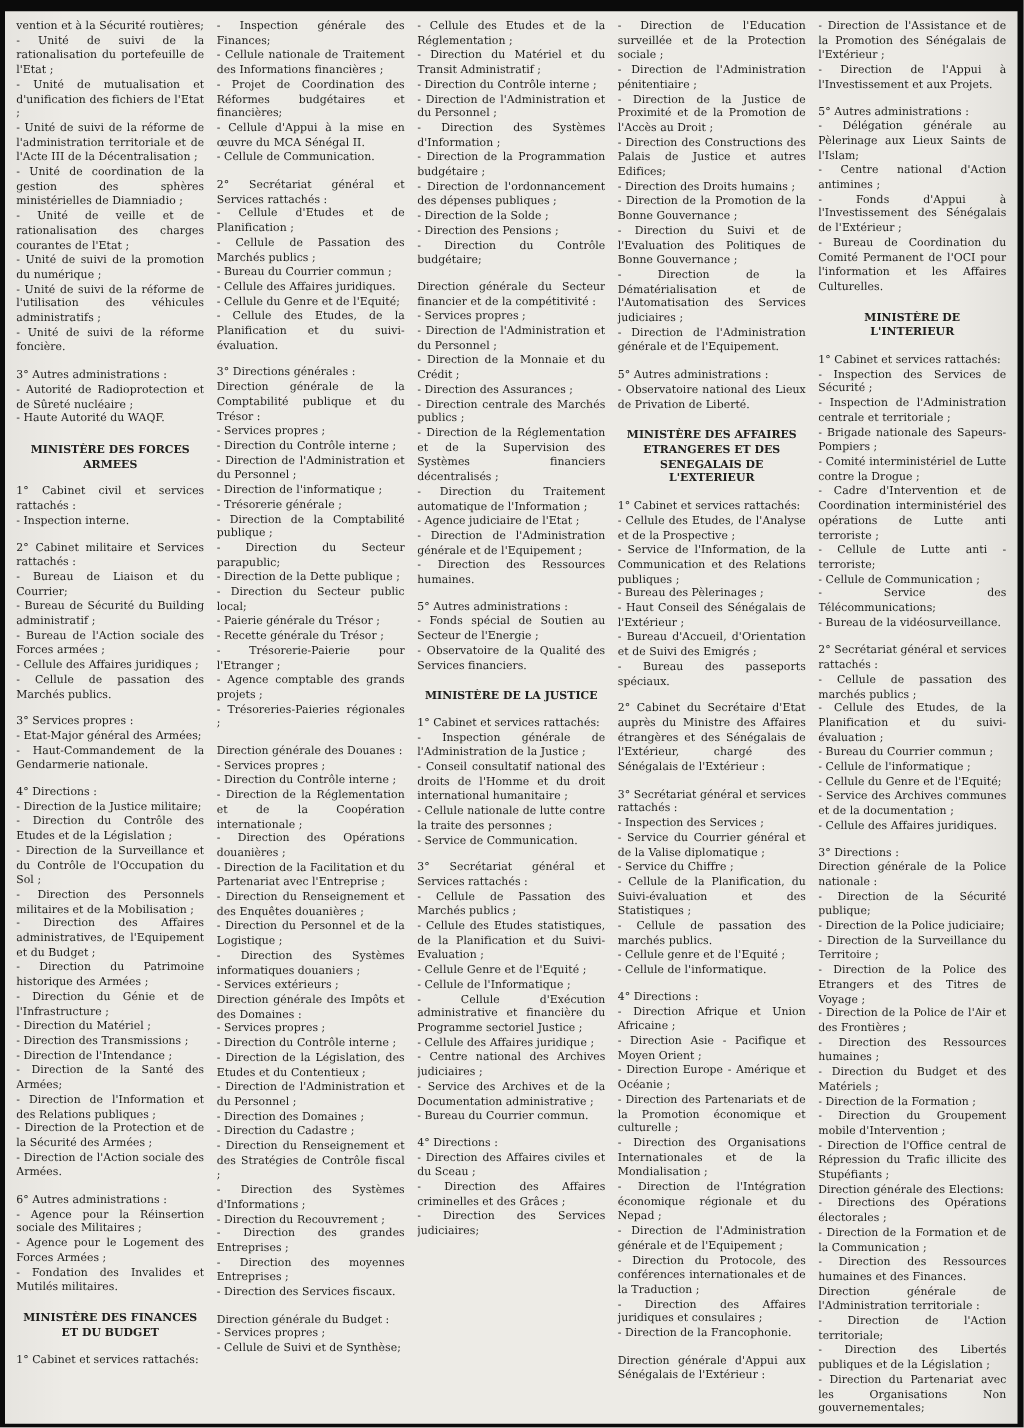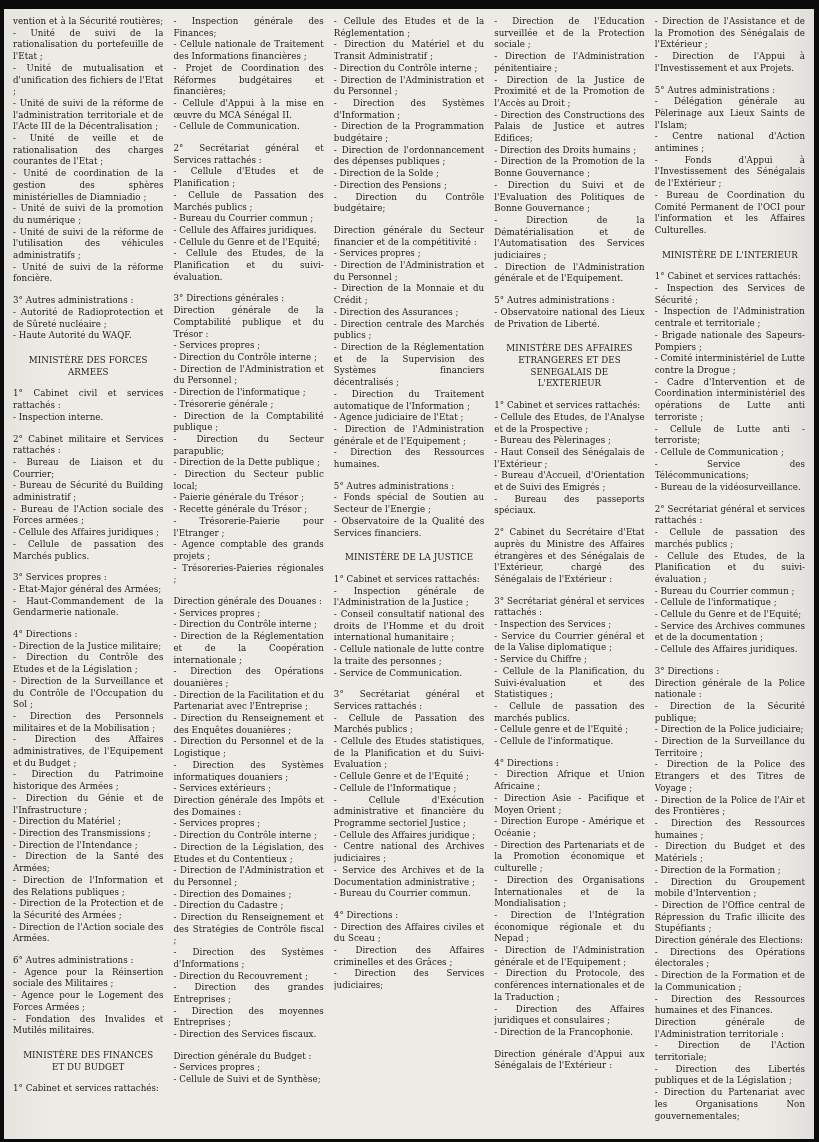--- a/index.html
+++ b/index.html
@@ -28,36 +28,36 @@
     overflow:hidden;
     font-family:"DejaVu Serif","Liberation Serif",serif;
     font-size:8.7px;
     line-height:11.7px;
     color:#20201e;
     text-align:justify;
     letter-spacing:0.05px;
   }
   .blk{margin:0;}
   .blk.head{font-weight:normal;margin-top:10px;}
-  .blk.ministry{font-weight:normal;text-align:center;margin-top:13px;margin-bottom:10px;padding:0 4px;}
+  .blk.ministry{font-weight:bold;text-align:center;margin-top:13px;margin-bottom:10px;padding:0 4px;}
   .blk.ministry.tight{margin-bottom:0;}
   .blk.org{margin-top:10px;}
 </style>
 </head>
 <body>
 
 <div class="page">
   <div class="cols" id="cols">
       <div class="col">
         <p class="blk item">vention et à la Sécurité routières;</p>
         <p class="blk item">- Unité de suivi de la rationalisation du portefeuille de l'Etat ;</p>
         <p class="blk item">- Unité de mutualisation et d'unification des fichiers de l'Etat ;</p>
         <p class="blk item">- Unité de suivi de la réforme de l'administration territoriale et de l'Acte III de la Décentralisation ;</p>
+        <p class="blk item">- Unité de coordination de la gestion des sphères ministérielles de Diamniadio ;</p>
         <p class="blk item">- Unité de veille et de rationalisation des charges courantes de l'Etat ;</p>
-        <p class="blk item">- Unité de coordination de la gestion des sphères ministérielles de Diamniadio ;</p>
         <p class="blk item">- Unité de suivi de la promotion du numérique ;</p>
         <p class="blk item">- Unité de suivi de la réforme de l'utilisation des véhicules administratifs ;</p>
         <p class="blk item">- Unité de suivi de la réforme foncière.</p>
         <p class="blk head">3° Autres administrations :</p>
         <p class="blk item">- Autorité de Radioprotection et de Sûreté nucléaire ;</p>
         <p class="blk item">- Haute Autorité du WAQF.</p>
         <p class="blk ministry">MINISTÈRE DES FORCES ARMEES</p>
         <p class="blk head">1° Cabinet civil et services rattachés :</p>
         <p class="blk item">- Inspection interne.</p>
         <p class="blk head">2° Cabinet militaire et Services rattachés :</p>
@@ -201,20 +201,21 @@
         <p class="blk item">- Direction des Droits humains ;</p>
         <p class="blk item">- Direction de la Promotion de la Bonne Gouvernance ;</p>
         <p class="blk item">- Direction du Suivi et de l'Evaluation des Politiques de Bonne Gouvernance ;</p>
         <p class="blk item">- Direction de la Dématérialisation et de l'Automatisation des Services judiciaires ;</p>
         <p class="blk item">- Direction de l'Administration générale et de l'Equipement.</p>
         <p class="blk head">5° Autres administrations :</p>
         <p class="blk item">- Observatoire national des Lieux de Privation de Liberté.</p>
         <p class="blk ministry">MINISTÈRE DES AFFAIRES ETRANGERES ET DES SENEGALAIS DE L'EXTERIEUR</p>
         <p class="blk head">1° Cabinet et services rattachés:</p>
         <p class="blk item">- Cellule des Etudes, de l'Analyse et de la Prospective ;</p>
+        <p class="blk item">- Service de l'Information, de la Communication et des Relations publiques ;</p>
         <p class="blk item">- Bureau des Pèlerinages ;</p>
         <p class="blk item">- Haut Conseil des Sénégalais de l'Extérieur ;</p>
         <p class="blk item">- Bureau d'Accueil, d'Orientation et de Suivi des Emigrés ;</p>
         <p class="blk item">- Bureau des passeports spéciaux.</p>
         <p class="blk head">2° Cabinet du Secrétaire d'Etat auprès du Ministre des Affaires étrangères et des Sénégalais de l'Extérieur, chargé des Sénégalais de l'Extérieur :</p>
         <p class="blk head">3° Secrétariat général et services rattachés :</p>
         <p class="blk item">- Inspection des Services ;</p>
         <p class="blk item">- Service du Courrier général et de la Valise diplomatique ;</p>
         <p class="blk item">- Service du Chiffre ;</p>
         <p class="blk item">- Cellule de la Planification, du Suivi-évaluation et des Statistiques ;</p>

